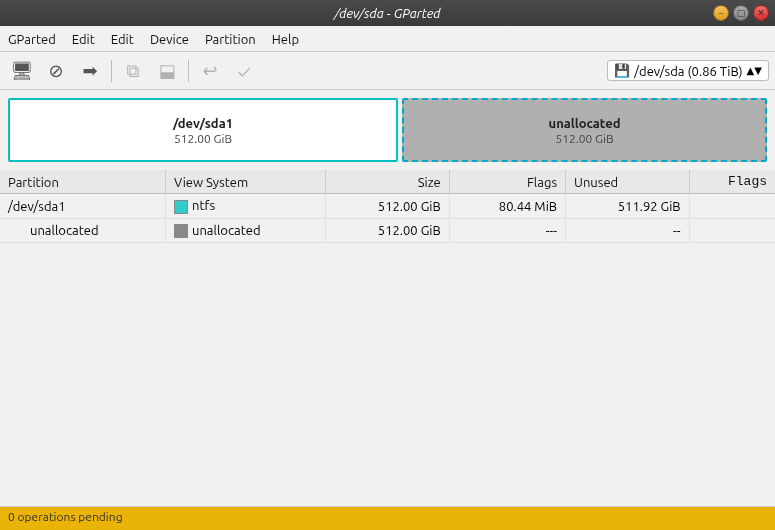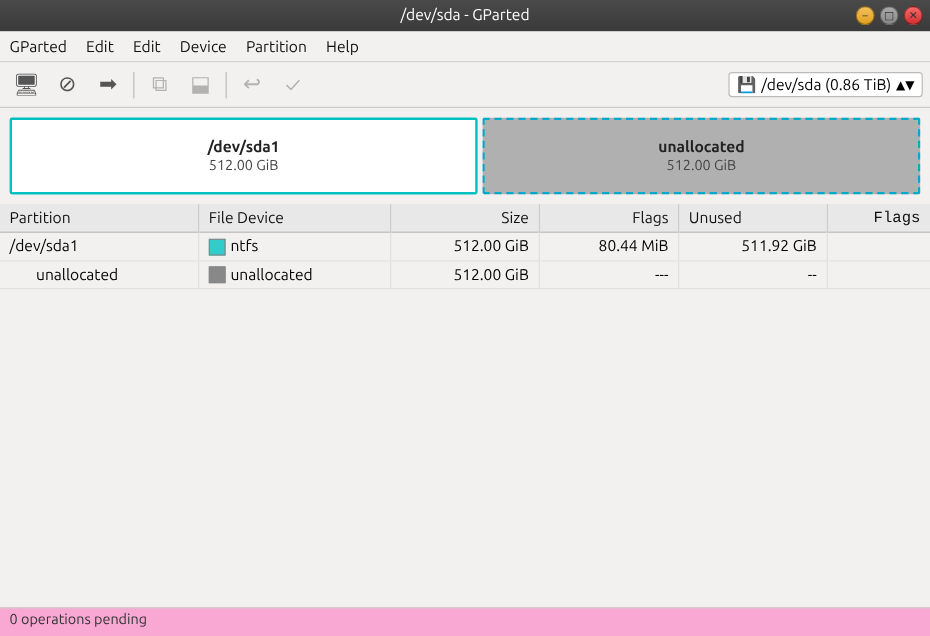--- a/index.html
+++ b/index.html
@@ -18,20 +18,21 @@
       background: linear-gradient(to bottom, #4a4a4a, #3a3a3a);
       color: #fff;
       text-align: right;
       padding: 4px 0;
       font-size: 13px;
       display: flex;
       align-items: center;
       justify-content: center;
       position: relative;
       min-height: 26px;
+      font-style: italic;
     }
     #titlebar-title {
       font-size: 13px;
       color: #fff;
     }
     #window-controls {
       position: absolute;
       right: 6px;
       top: 50%;
       transform: translateY(-50%);
@@ -194,21 +195,21 @@
     .fs-unallocated { background: #888; }
     .row-indent2 { padding-left: 30px; }
     .arrow-down {
       display: inline-block;
       margin-right: 2px;
       font-size: 10px;
     }
 
     
     #statusbar {
-      background: #f9a8d4;
+      background: #eab308;
       border-top: 1px solid #ccc;
       padding: 3px 8px;
       font-size: 12px;
       color: #333;
       min-height: 24px;
     }
   </style>
 </head>
 <body>
 
@@ -257,21 +258,21 @@
     <span class="part-box-label">unallocated</span>
     <span class="part-box-size">512.00 GiB</span>
   </div>
 </div>
 
 <div id="partition-table">
   <table>
     <thead>
       <tr>
         <th>Partition</th>
-        <th>File Device</th>
+        <th>View System</th>
         <th style="text-align:right;">Size</th>
         <th style="text-align:right;">Flags</th>
         <th style="text-align:left;">Unused</th>
         <th style="text-align:right;">Flags</th>
       </tr>
     </thead>
     <tbody id="table-body">
     <tr>
           <td>/dev/sda1</td>
           <td><span class="fs-color fs-ntfs"></span>ntfs</td>

